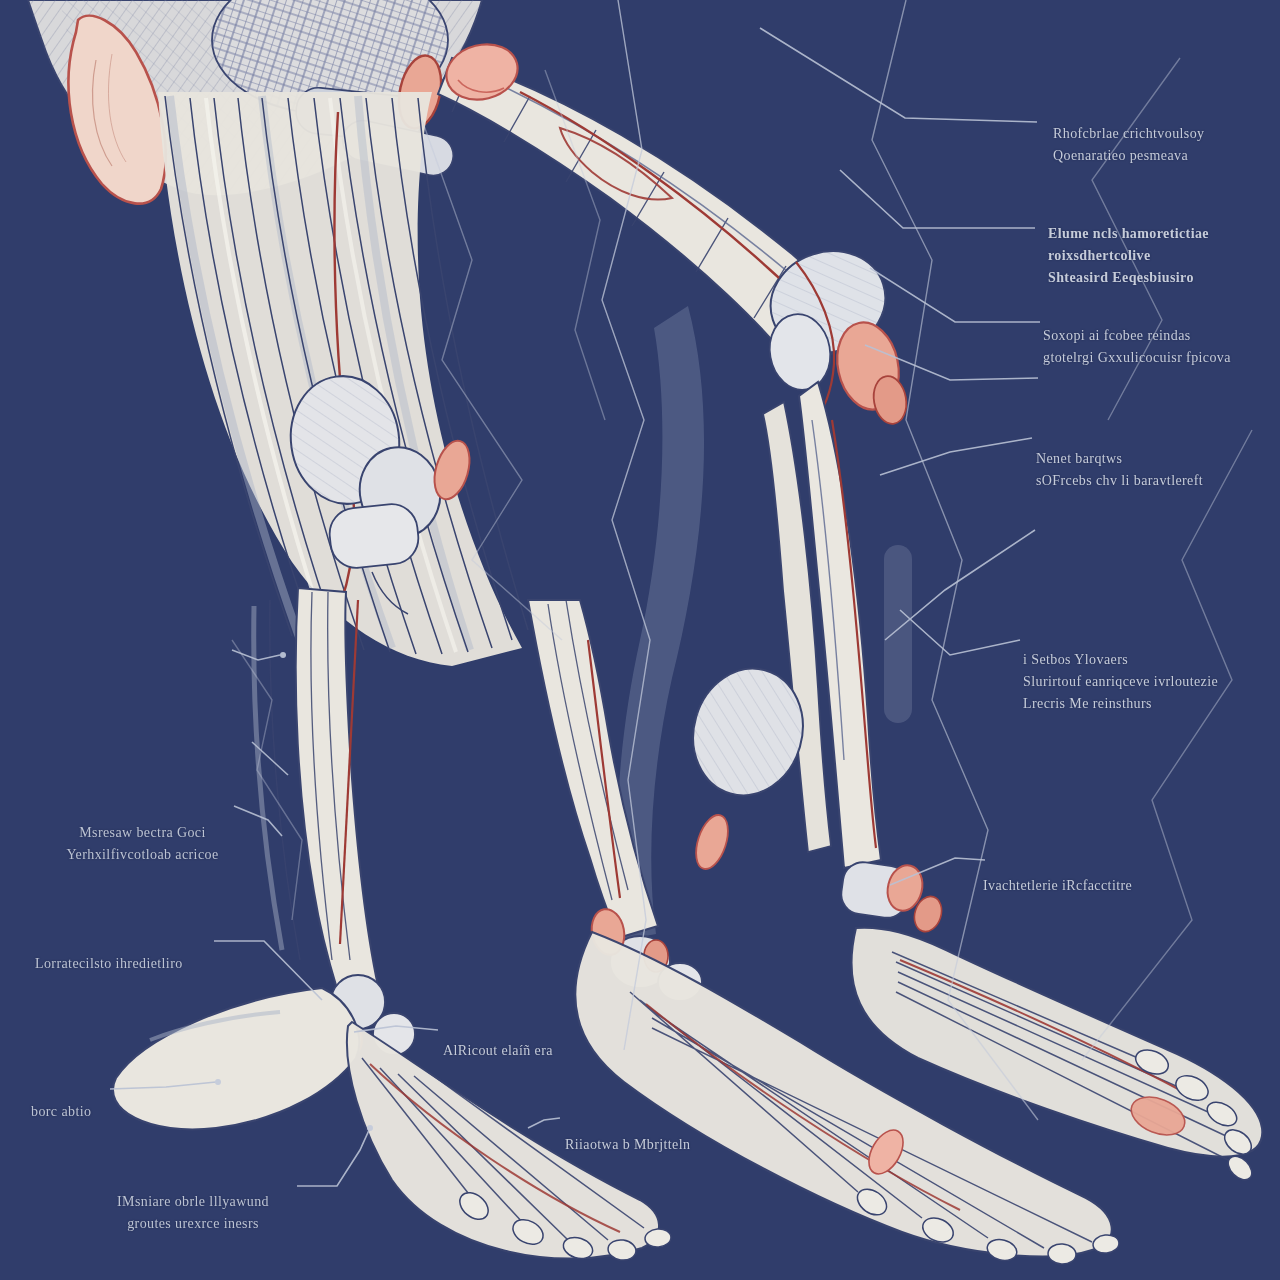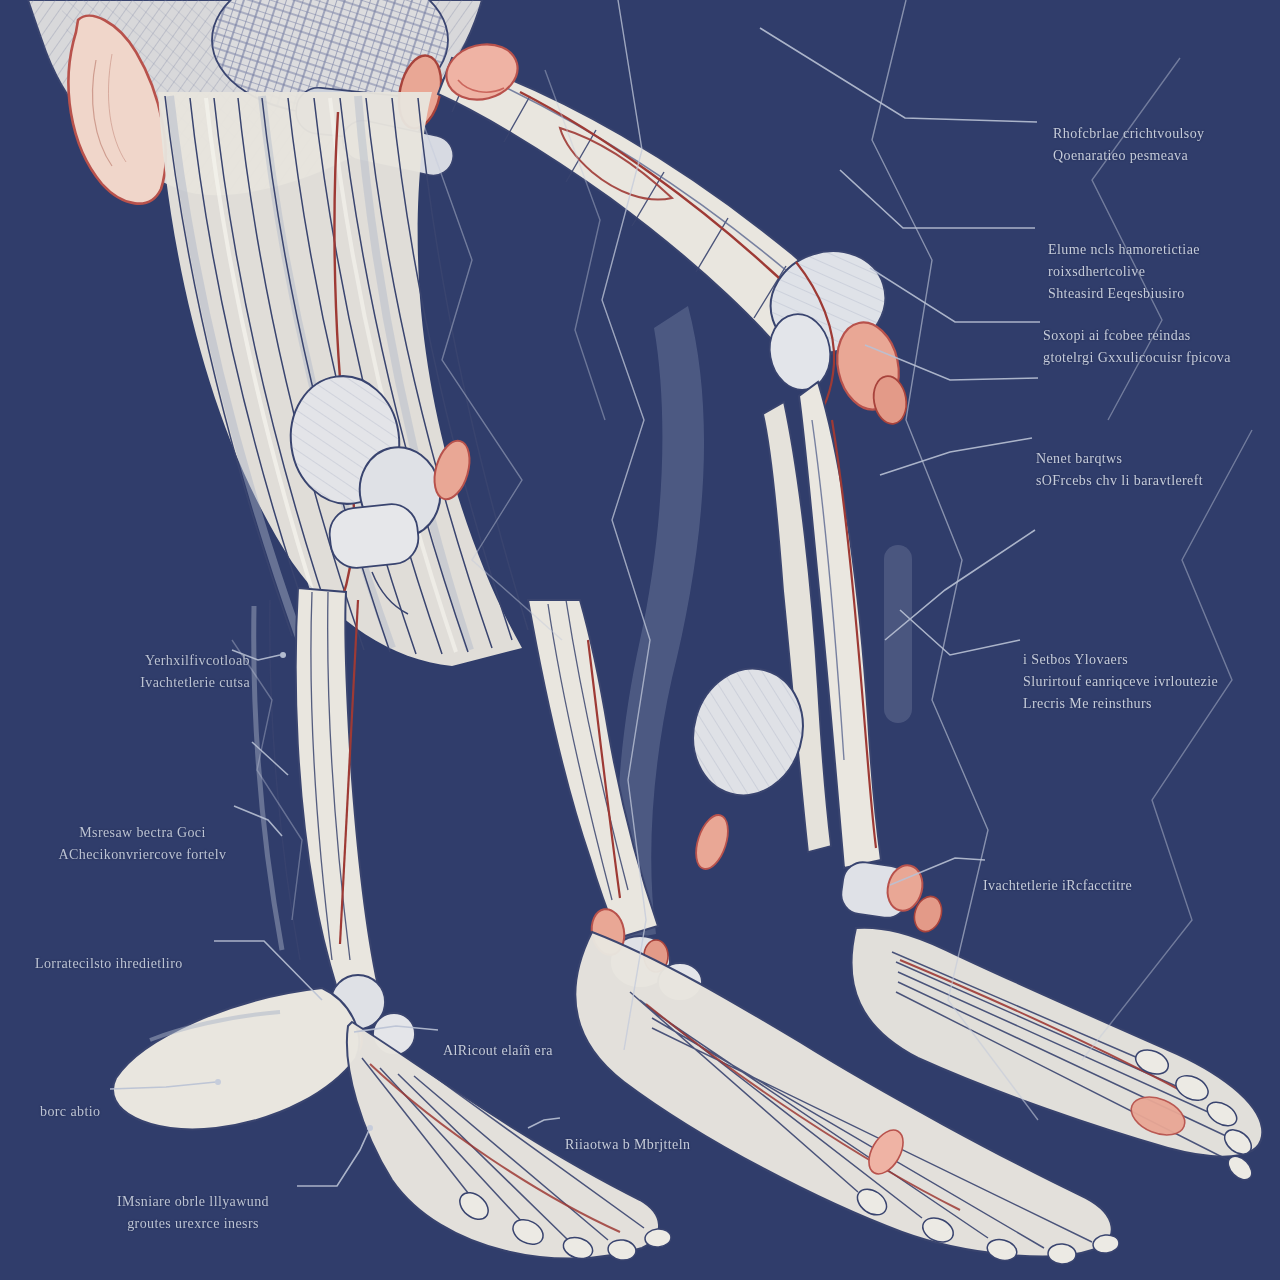--- a/index.html
+++ b/index.html
@@ -221,21 +221,21 @@
     <circle cx="370" cy="1128" r="3" fill="#c3cadb" stroke="none"></circle>
     <polyline points="438,1030 396,1026 354,1032"></polyline>
     <polyline points="560,1118 544,1120 528,1128"></polyline>
   </g>
 </svg>
 
   <div class="label" style="left:1053px;top:99px;">
     <span class="ln">Rhofcbrlae crichtvoulsoy</span>
     <span class="ln">Qoenaratieo pesmeava</span>
   </div>
-  <div class="label" style="left:1048px;top:215px;">
+  <div class="label" style="left:1048px;top:199px;font-weight:bold;">
     <span class="ln">Elume ncls hamoretictiae</span>
     <span class="ln">roixsdhertcolive</span>
     <span class="ln">Shteasird Eeqesbiusiro</span>
   </div>
   <div class="label" style="left:1043px;top:301px;">
     <span class="ln">Soxopi ai fcobee reindas</span>
     <span class="ln">gtotelrgi Gxxulicocuisr fpicova</span>
   </div>
   <div class="label" style="left:1036px;top:424px;">
     <span class="ln">Nenet barqtws</span>
@@ -243,32 +243,28 @@
   </div>
   <div class="label" style="left:1023px;top:625px;">
     <span class="ln">i Setbos Ylovaers</span>
     <span class="ln">Slurirtouf eanriqceve ivrloutezie</span>
     <span class="ln">Lrecris Me reinsthurs</span>
   </div>
   <div class="label" style="left:983px;top:851px;">
     <span class="ln">Ivachtetlerie iRcfacctitre</span>
   </div>
 
-  <div class="label right dim" style="left:35px;top:626px;width:215px;">
-    <span class="ln">Yerhxilfivcotloab</span>
-    <span class="ln">Ivachtetlerie cutsa</span>
-  </div>
   <div class="label center dim" style="left:15px;top:798px;width:255px;">
     <span class="ln">Msresaw bectra Goci</span>
-    <span class="ln">AChecikonvriercove fortelv</span>
+    <span class="ln">Yerhxilfivcotloab acricoe</span>
   </div>
   <div class="label dim" style="left:35px;top:929px;">
     <span class="ln">Lorratecilsto ihredietliro</span>
   </div>
-  <div class="label dim" style="left:40px;top:1077px;">
+  <div class="label dim" style="left:31px;top:1077px;">
     <span class="ln">borc abtio</span>
   </div>
   <div class="label center dim" style="left:53px;top:1167px;width:280px;">
     <span class="ln">IMsniare obrle lllyawund</span>
     <span class="ln">groutes urexrce inesrs</span>
   </div>
 
   <div class="label" style="left:443px;top:1016px;">
     <span class="ln">AlRicout elaíñ era</span>
   </div>

